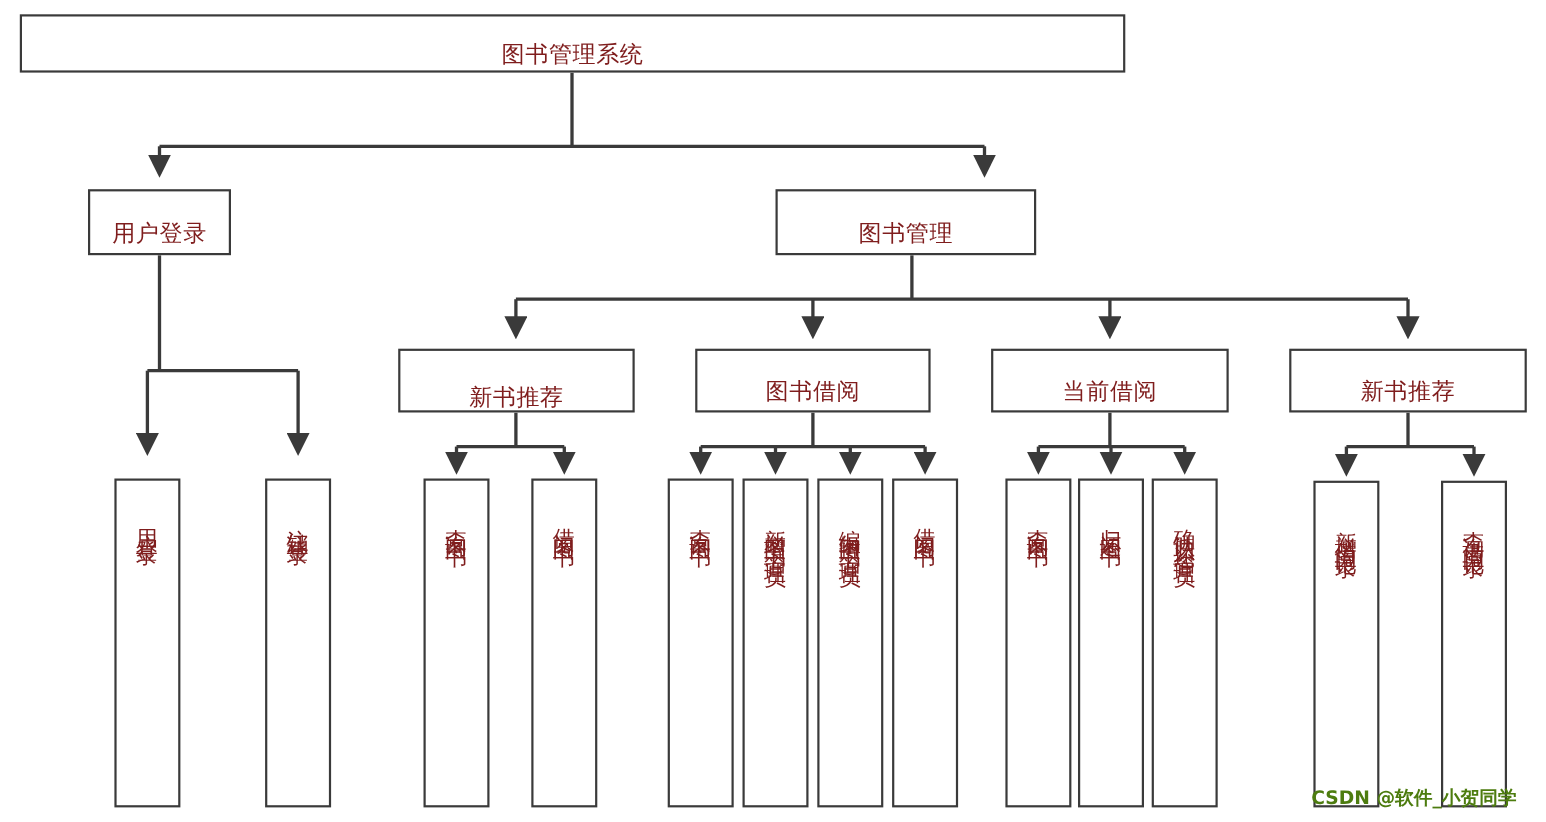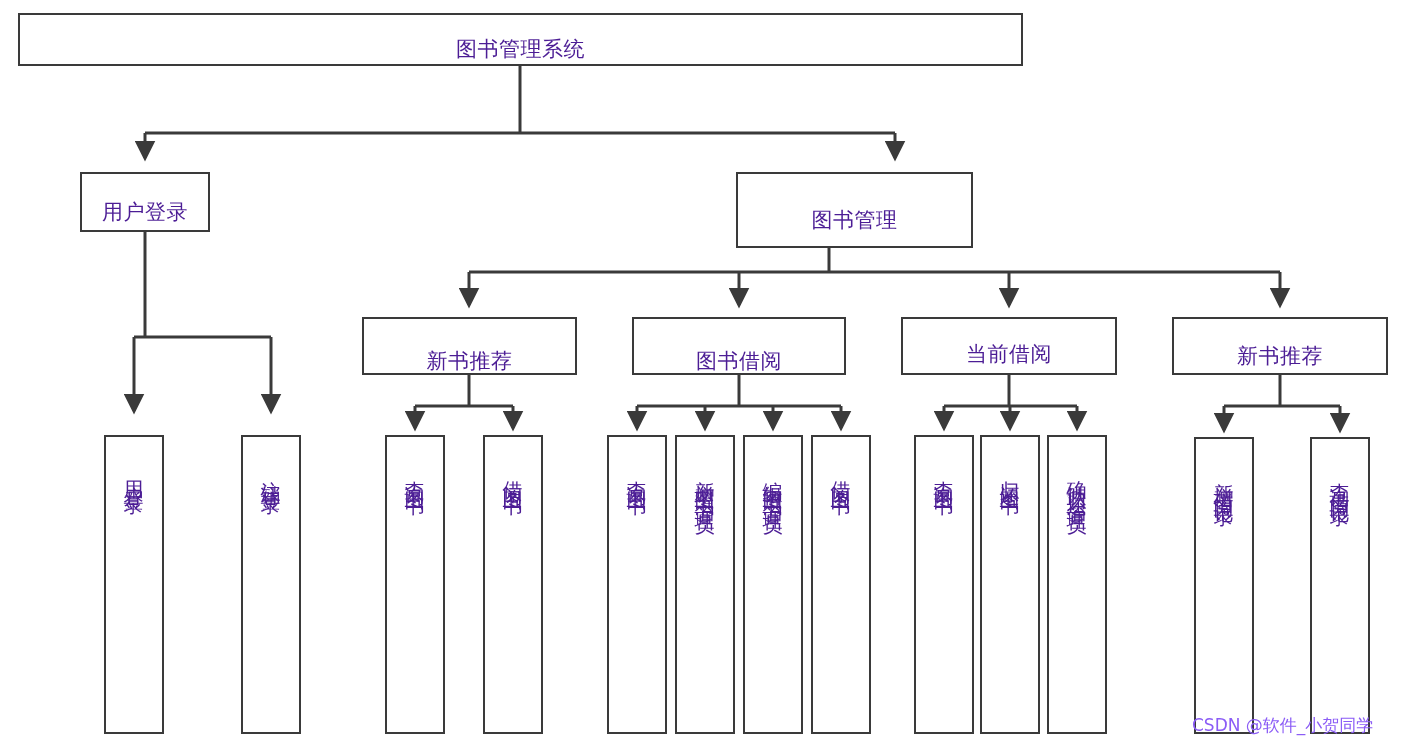--- a/index.html
+++ b/index.html
@@ -30,21 +30,21 @@
     position: absolute;
     box-sizing: border-box;
     background: #ffffff;
     border: 2px solid #3a3a3a;
     display: flex;
     align-items: center;
     justify-content: center;
     overflow: hidden;
   }
   .node-label {
-    color: #4c1d95;
+    color: #7f1d1d;
     letter-spacing: 0.5px;
     line-height: 1.15;
     white-space: nowrap;
     margin-top: 20px;
   }
   .horiz .node-label {
     font-size: 21px;
   }
   .vert {
     align-items: flex-start;
@@ -56,23 +56,24 @@
     text-orientation: upright;
     font-size: 20px;
     letter-spacing: 5px;
     line-height: 1;
   }
   .watermark {
     position: absolute;
     left: 1192px;
     top: 714px;
     font-size: 17px;
-    color: #8b5cf6;
+    color: #4d7c0f;
     white-space: nowrap;
     font-family: "DejaVu Sans", "Liberation Sans", sans-serif;
+    font-weight: bold;
   }
 </style>
 </head>
 <body>
 
 <div id="diagram-root">
 
   <svg id="diagram-svg" viewBox="0 0 1405 747" xmlns="http://www.w3.org/2000/svg">
     <defs>
       <marker id="arrow" viewBox="0 0 12 12" refX="10" refY="6" markerWidth="7" markerHeight="7" orient="auto-start-reverse">
@@ -123,31 +124,31 @@
     </g>
   </svg>
 
   <div class="node-box horiz" style="left:18px; top:13px; width:1005px; height:53px;">
     <span class="node-label">图书管理系统</span>
   </div>
 
   <div class="node-box horiz" style="left:80px; top:172px; width:130px; height:60px;">
     <span class="node-label">用户登录</span>
   </div>
-  <div class="node-box horiz" style="left:736px; top:172px; width:237px; height:76px;">
+  <div class="node-box horiz" style="left:705px; top:172px; width:237px; height:60px;">
     <span class="node-label">图书管理</span>
   </div>
 
   <div class="node-box horiz" style="left:362px; top:317px; width:215px; height:58px;align-items:flex-end;">
     <span class="node-label">新书推荐</span>
   </div>
-  <div class="node-box horiz" style="left:632px; top:317px; width:214px; height:58px;align-items:flex-end;">
+  <div class="node-box horiz" style="left:632px; top:317px; width:214px; height:58px;">
     <span class="node-label">图书借阅</span>
   </div>
-  <div class="node-box horiz" style="left:901px; top:317px; width:216px; height:58px;font-family:Liberation Mono, monospace;">
+  <div class="node-box horiz" style="left:901px; top:317px; width:216px; height:58px;">
     <span class="node-label">当前借阅</span>
   </div>
   <div class="node-box horiz" style="left:1172px; top:317px; width:216px; height:58px;">
     <span class="node-label">新书推荐</span>
   </div>
 
   <div class="node-box vert" style="left:104px; top:435px; width:60px; height:299px;">
     <span class="node-label">用户登录</span>
   </div>
   <div class="node-box vert" style="left:241px; top:435px; width:60px; height:299px;">

